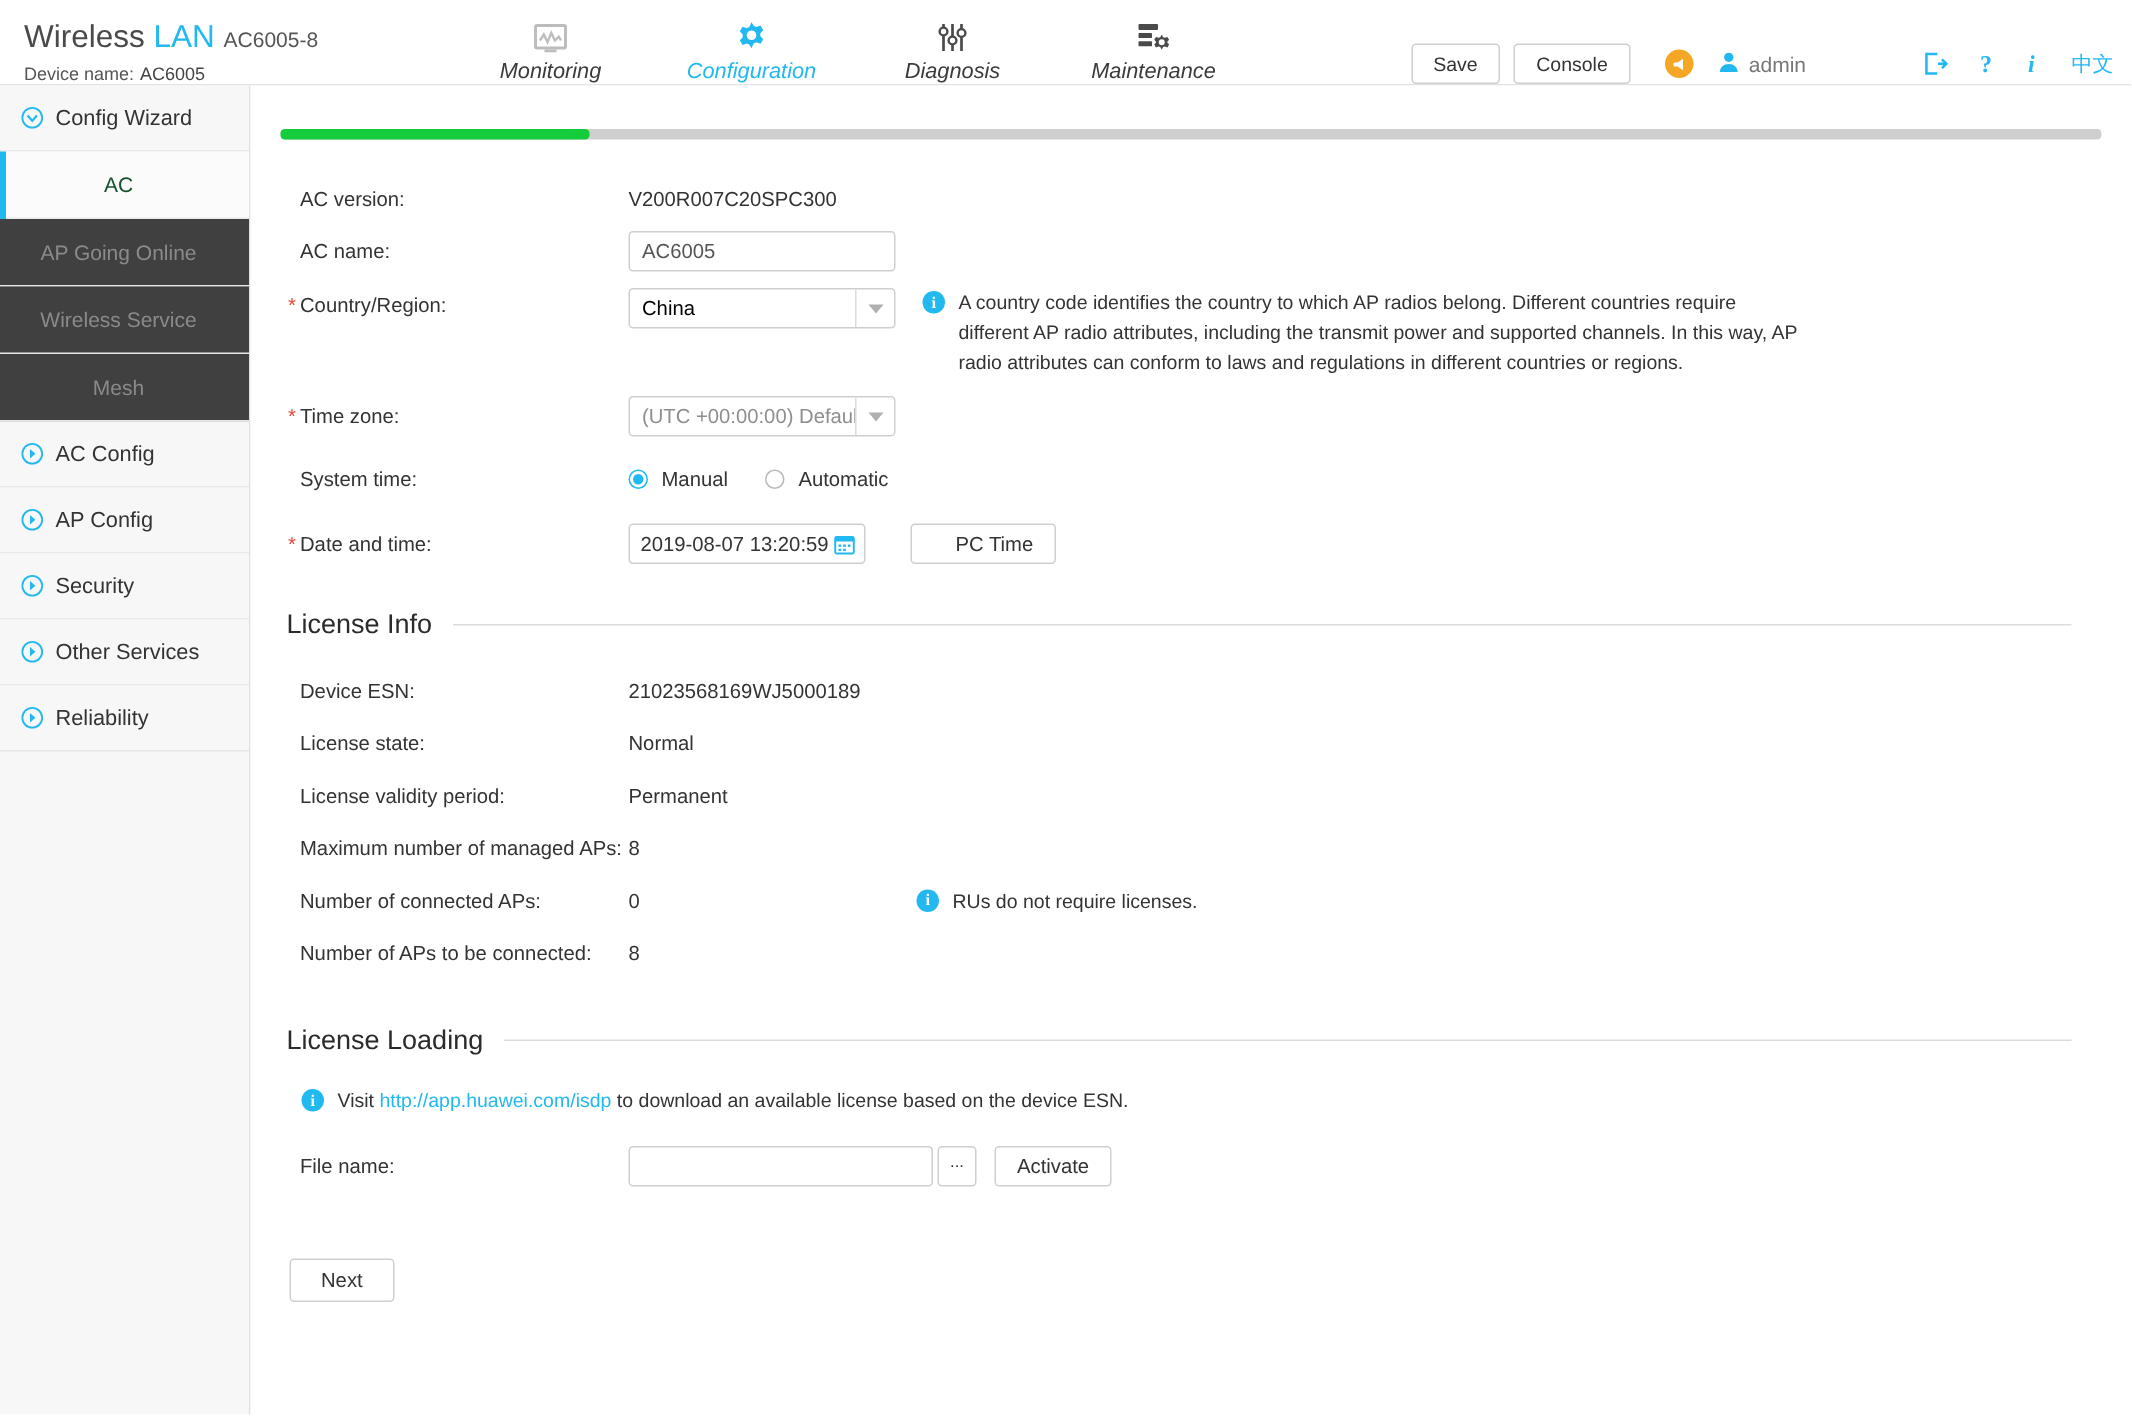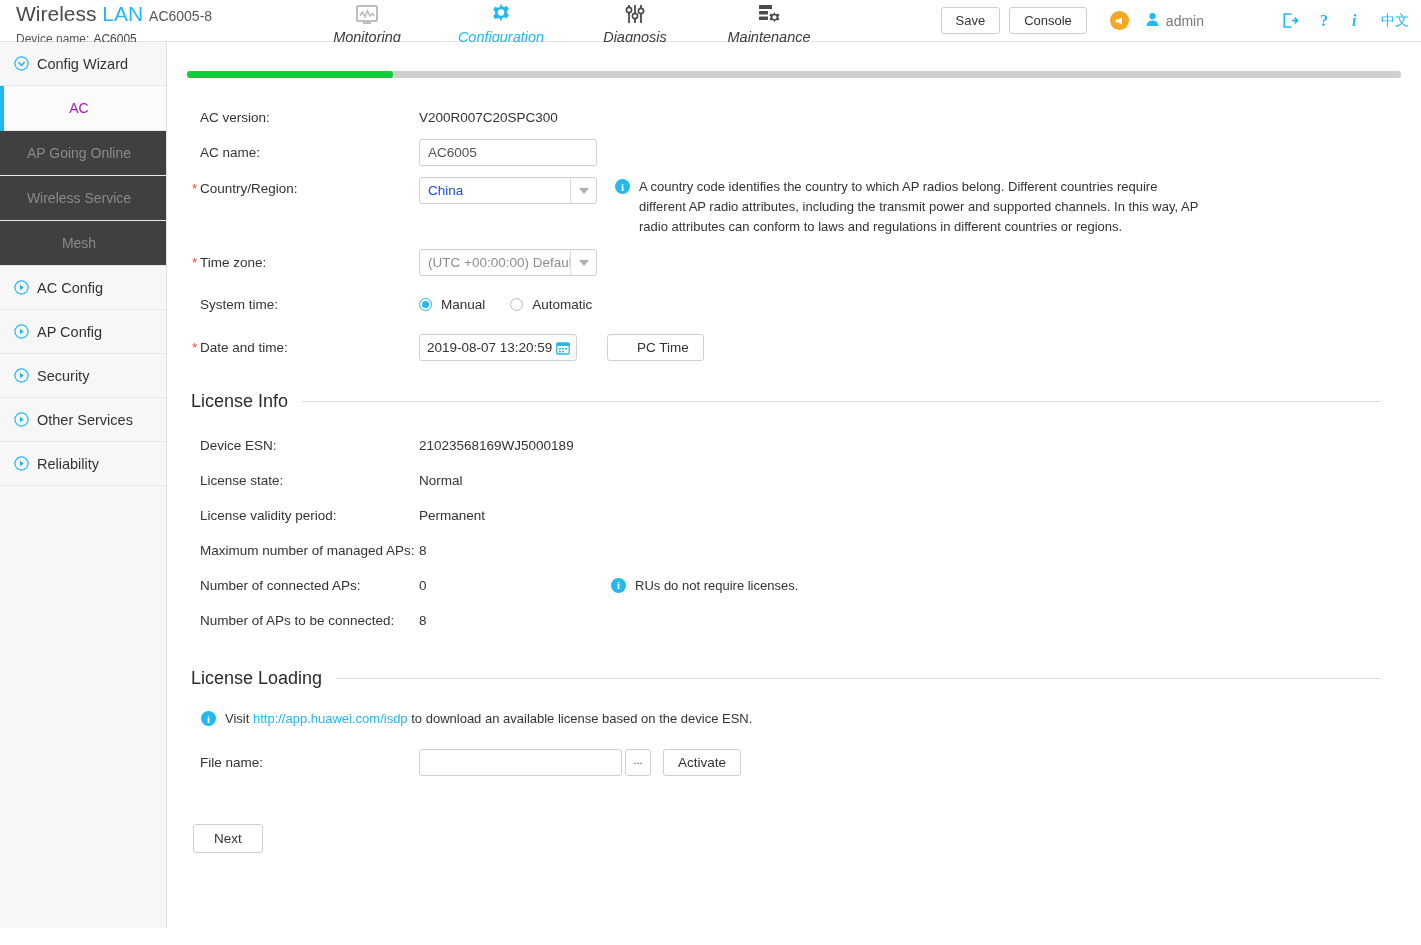--- a/index.html
+++ b/index.html
@@ -8,25 +8,25 @@
     width: 1421px; height: 945px;
     font-family: "Liberation Sans", sans-serif;
     font-size: 13px;
     color: #333;
     background: #ffffff;
     overflow: hidden;
   }
 
   
   .header {
-    height: 42px;
+    height: 57px;
     background: #ffffff;
     border-bottom: 1px solid #e3e3e3;
     display: flex;
-    align-items: center;
+    align-items: flex-end;
     position: relative;
   }
   .brand {
     width: 300px;
     padding-left: 16px;
     padding-top: 7px;
     flex: 0 0 auto;
   }
   .brand-title {
     font-size: 21px;
@@ -130,21 +130,21 @@
     display:flex; align-items:center;
     justify-content:center;
     border-bottom: 1px solid #e8e8e8;
     font-size: 14px;
     color: #8a8a8a;
     cursor: pointer;
     background:#404040;
     padding-right: 8px;
   }
   .side-sub.active {
-    color: #a21caf;
+    color: #14532d;
     background: #fbfbfb;
   }
   .side-sub.active::before {
     content:"";
     position:absolute;
     left:0;
     width: 4px;
     height: 45px;
     background: #22b8f0;
   }
@@ -224,21 +224,21 @@
     display: flex;
     align-items: center;
     background: #fff;
     cursor: pointer;
     overflow:hidden;
   }
   .selbox .selval {
     flex: 1 1 auto;
     padding-left: 8px;
     font-size: 13.5px;
-    color: #1d4ed8;
+    color: #000000;
     white-space: nowrap;
     overflow: hidden;
   }
   .selbox.disabled .selval { color: #8e8e8e; }
   .selbox .arrow {
     width: 26px;
     height: 25px;
     border-left: 1px solid #dcdcdc;
     display:flex; align-items:center; justify-content:center;
     flex: 0 0 26px;

